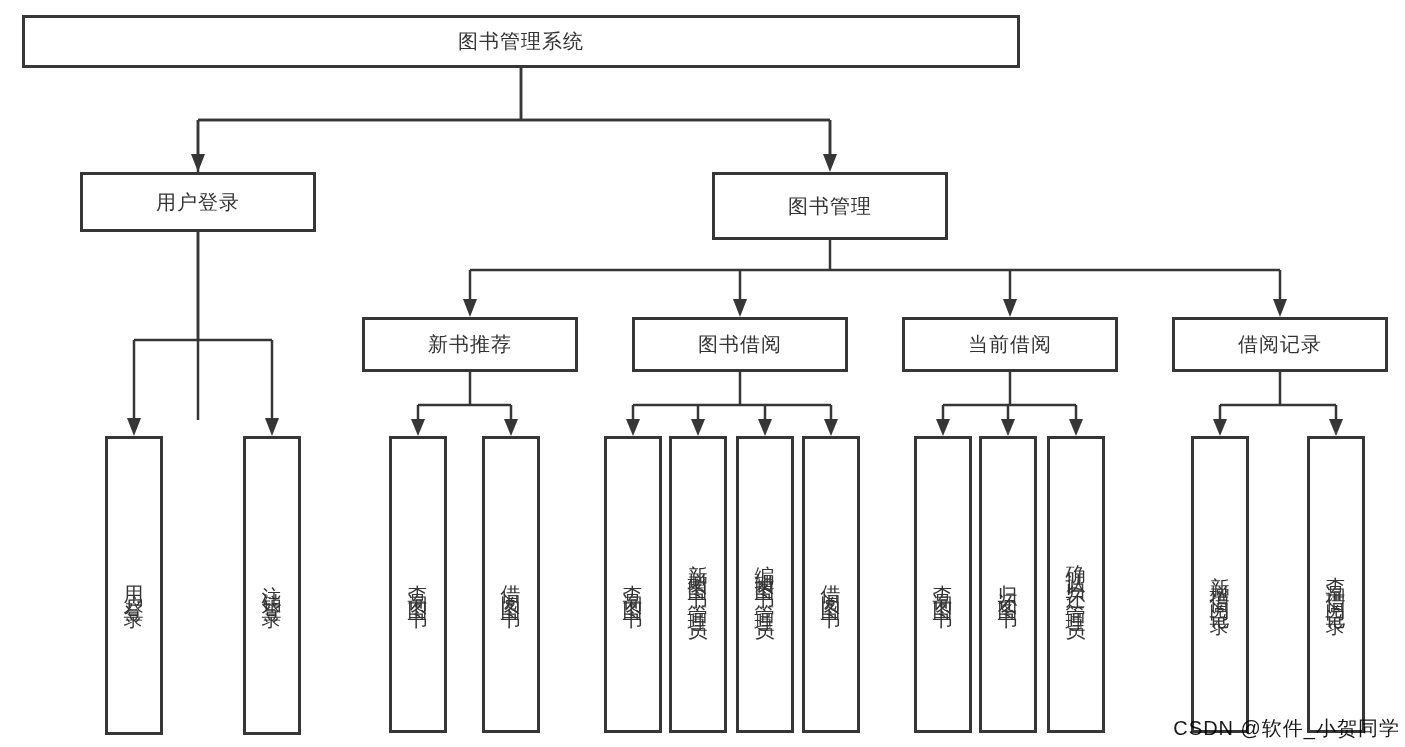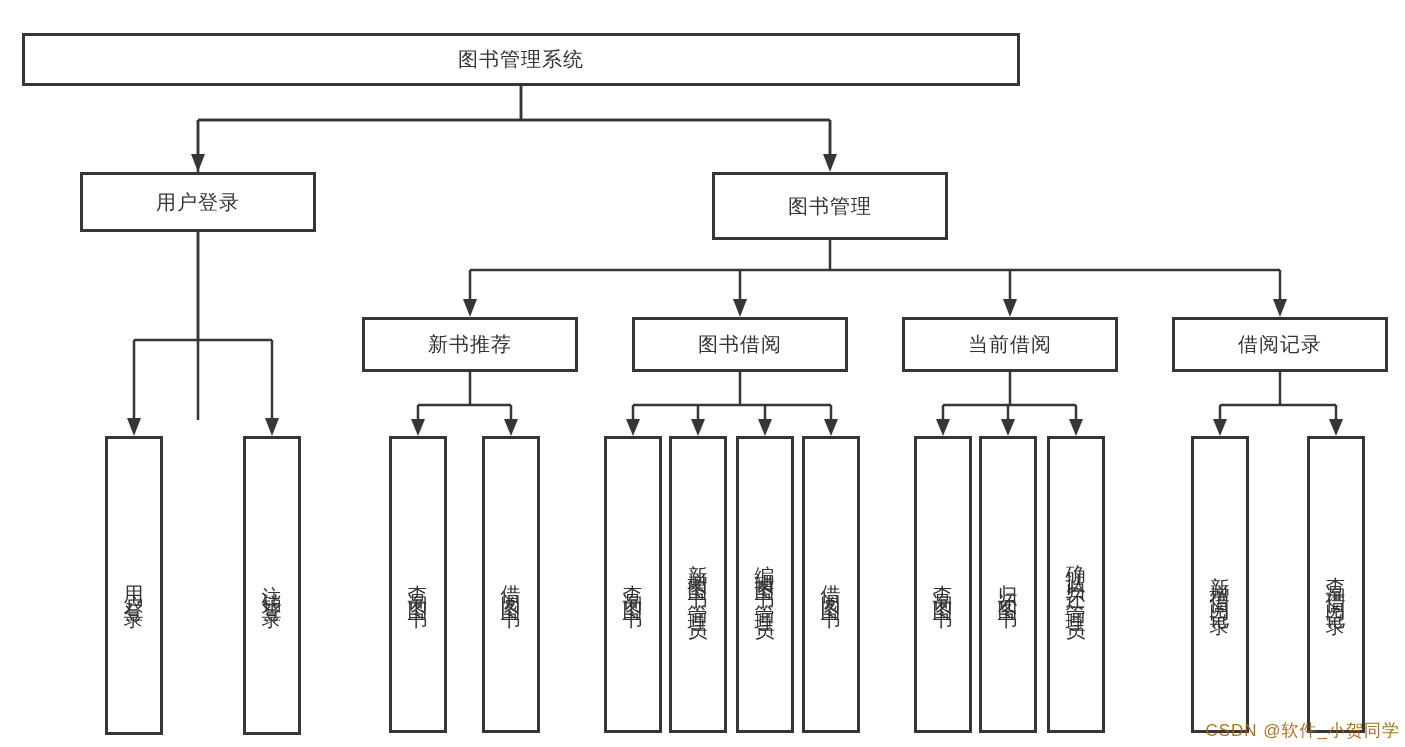--- a/index.html
+++ b/index.html
@@ -32,23 +32,23 @@
     font-size:20px;
     letter-spacing:8px;
     line-height:1;
     white-space:nowrap;
   }
   .watermark{
     position:absolute;
     right:5px;
     bottom:5px;
     z-index:3;
-    font-size:17px;
+    font-size:20px;
     letter-spacing:1px;
-    color:#a16207;
+    color:#000000;
     opacity:0.9;
     white-space:nowrap;
   }
 </style>
 </head>
 <body>
 
 <div class="canvas">
 
   <svg class="connectors" width="1405" height="747" viewBox="0 0 1405 747" fill="none" stroke="#363636" stroke-width="2.5">
@@ -107,21 +107,21 @@
     <polygon points="1069,419 1083,419 1076,436" fill="#363636" stroke="none"></polygon>
 
     <path d="M1280,372 V405"></path>
     <path d="M1220,405 H1336"></path>
     <path d="M1220,405 V421"></path>
     <path d="M1336,405 V421"></path>
     <polygon points="1213,419 1227,419 1220,436" fill="#363636" stroke="none"></polygon>
     <polygon points="1329,419 1343,419 1336,436" fill="#363636" stroke="none"></polygon>
   </svg>
 
-  <div class="box hbox" style="left:22px;top:33px;width:998px;height:53px">
+  <div class="box hbox" style="left:22px;top:15px;width:998px;height:53px">
     <span>图书管理系统</span>
   </div>
 
   <div class="box hbox" style="left:80px;top:172px;width:236px;height:60px">
     <span>用户登录</span>
   </div>
   <div class="box hbox" style="left:712px;top:172px;width:236px;height:68px">
     <span>图书管理</span>
   </div>
 

